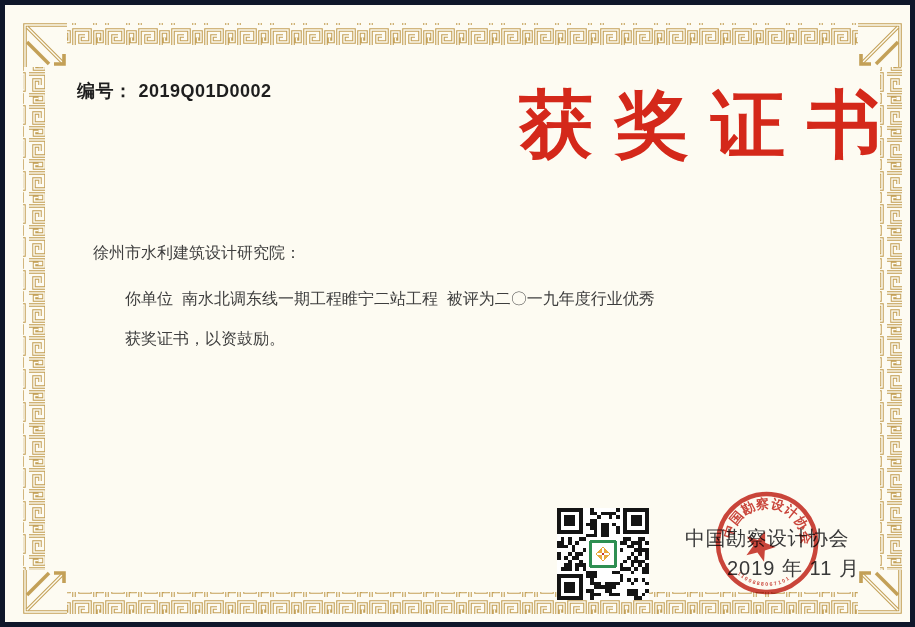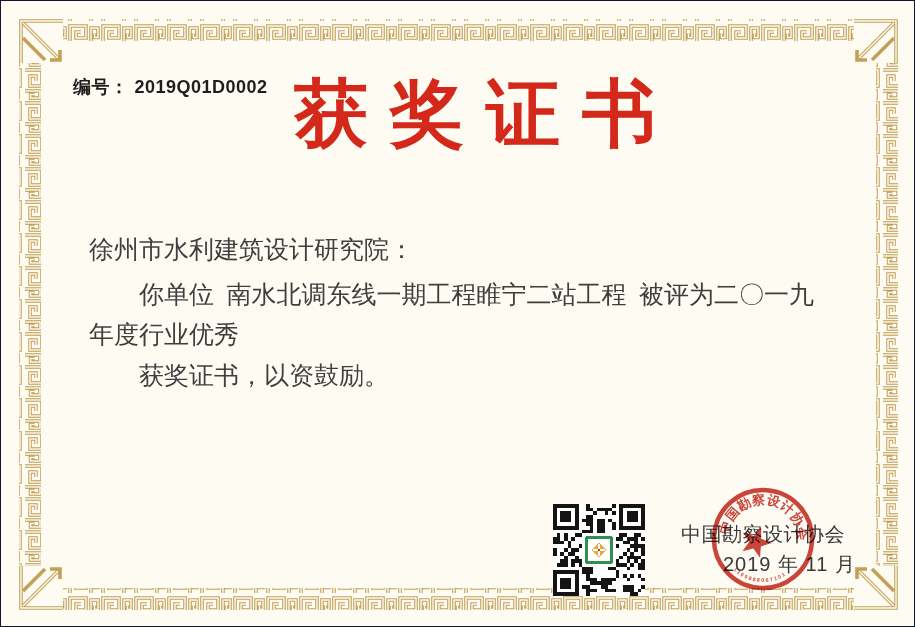--- a/index.html
+++ b/index.html
@@ -1,46 +1,46 @@
 <!DOCTYPE html>
 <html><head>
 <meta charset="utf-8">
 <style>
   html,body{margin:0;padding:0;background:#ffffff;}
   .page{
     position:relative;
     width:915px;height:627px;
     box-sizing:border-box;
     background:#fdfbf2;
-    border:1px solid #0f172a;
+    border:5px solid #0f172a;
     overflow:hidden;
     font-family:"Liberation Sans","DejaVu Sans",sans-serif;
   }
   .border-svg{position:absolute;left:0;top:0;pointer-events:none;}
   .gold-band{fill:none;stroke:#c3a057;stroke-width:3.6;}
   .cream-core{fill:none;stroke:#fdfbf2;stroke-width:1.4;}
   .cert-number{
     position:absolute;left:72px;top:74px;
     font-size:18px;font-weight:bold;color:#1e1e1e;letter-spacing:.5px;
   }
   .cert-number .num-label{margin-right:6px;}
   .cert-title{
-    position:absolute;left:0;right:0;top:64px;margin:0;
-    text-align:center;text-indent:22px;
+    position:absolute;left:0;right:0;top:64px;margin:7px;
+    text-align:right;text-indent:22px;
     font-size:74px;font-weight:800;letter-spacing:22px;
     color:#d4281a;
     padding-left:35px;
   }
   .cert-body{
     position:absolute;left:88px;right:80px;top:228px;
-    font-size:25px;line-height:40.5px;color:#3e3e3e;
+    font-size:16px;line-height:40.5px;color:#3e3e3e;
   }
   .cert-body .line{white-space:pre-wrap;}
   .cert-body .line.first{margin-bottom:5px;}
-  .cert-body .line.indent{text-indent:2em;font-family:Liberation Serif, serif;}
+  .cert-body .line.indent{text-indent:2em;}
   .qr{position:absolute;left:552px;top:503px;width:92px;height:92px;}
   .issuer{
     position:absolute;left:680px;top:520px;
     font-size:20px;color:#383838;letter-spacing:0.5px;
   }
   .issue-date{
     position:absolute;left:722px;top:550px;
     font-size:20px;color:#383838;letter-spacing:1px;
   }
   .seal{

